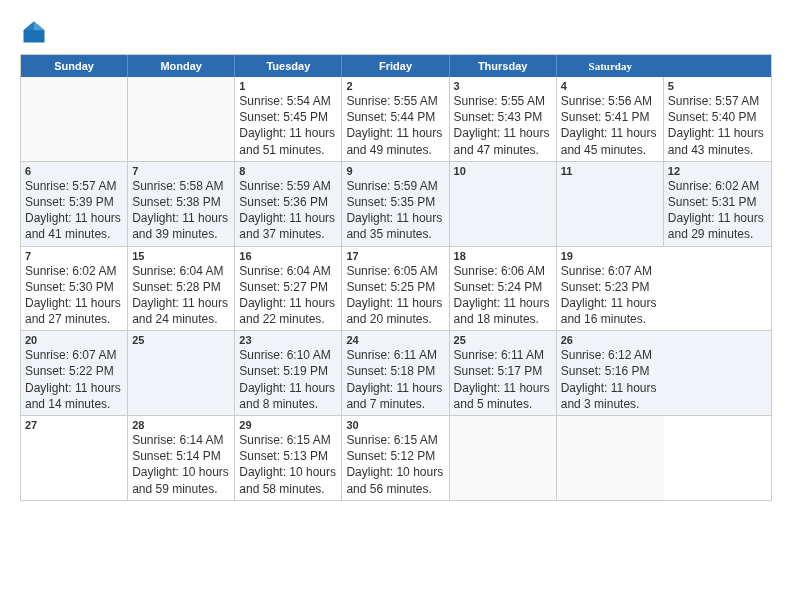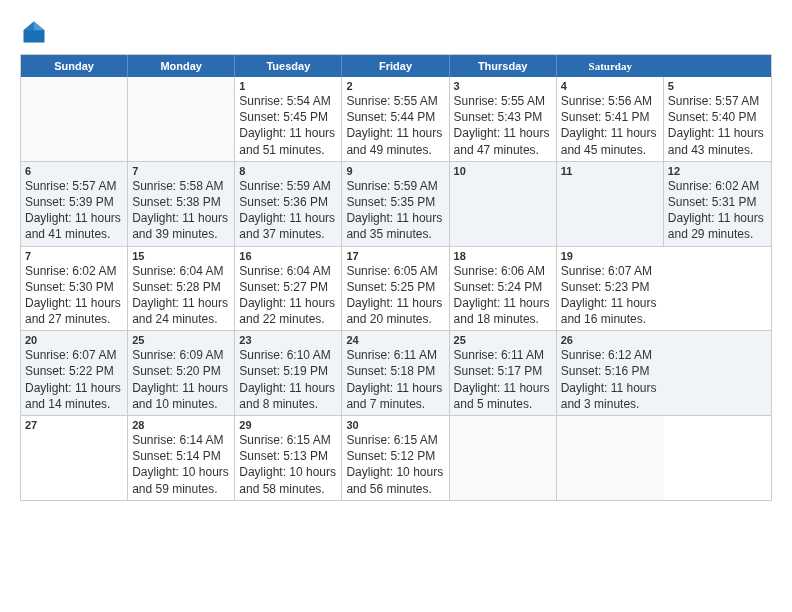--- a/index.html
+++ b/index.html
@@ -229,21 +229,20 @@
             <div class="cell-text">Sunrise: 6:07 AM<br>Sunset: 5:23 PM<br>Daylight: 11 hours and 16 minutes.</div>
           </div>
         </div>
         <div class="cal-row row-alt">
           <div class="cal-cell">
             <span class="day-num">20</span>
             <div class="cell-text">Sunrise: 6:07 AM<br>Sunset: 5:22 PM<br>Daylight: 11 hours and 14 minutes.</div>
           </div>
           <div class="cal-cell">
             <span class="day-num">25</span>
-            <div class="cell-text">Sunrise: 6:09 AM<br>Sunset: 5:20 PM<br>Daylight: 11 hours and 10 minutes.</div>
           </div>
           <div class="cal-cell">
             <span class="day-num">23</span>
             <div class="cell-text">Sunrise: 6:10 AM<br>Sunset: 5:19 PM<br>Daylight: 11 hours and 8 minutes.</div>
           </div>
           <div class="cal-cell">
             <span class="day-num">24</span>
             <div class="cell-text">Sunrise: 6:11 AM<br>Sunset: 5:18 PM<br>Daylight: 11 hours and 7 minutes.</div>
           </div>
           <div class="cal-cell">

